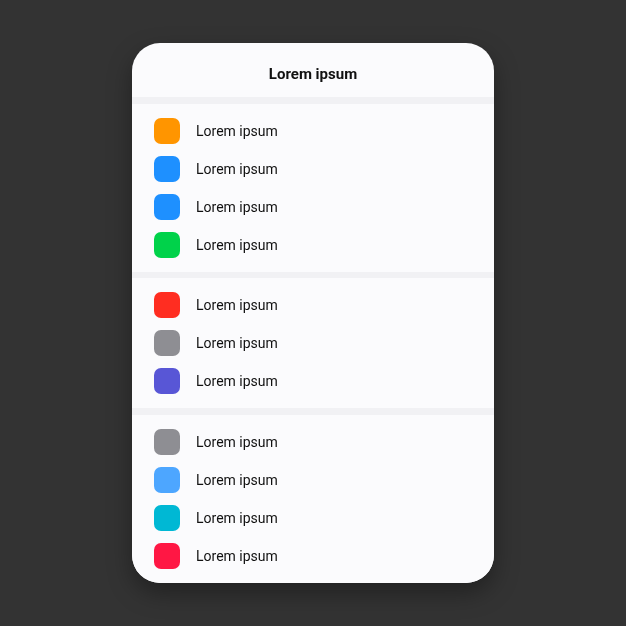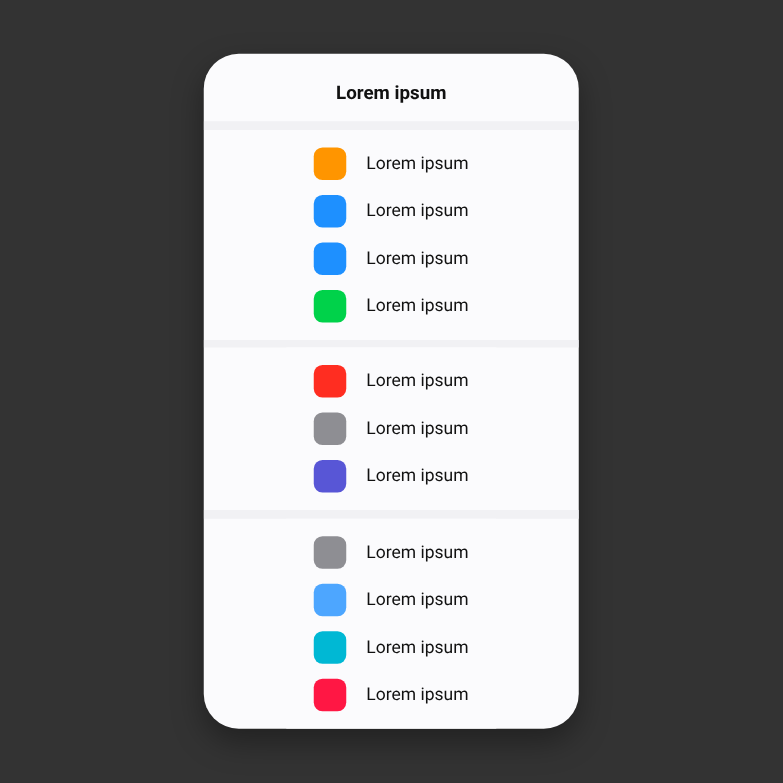--- a/index.html
+++ b/index.html
@@ -10,29 +10,28 @@
     body {
       width: 626px;
       height: 626px;
       background: #333333;
       display: flex;
       align-items: center;
       justify-content: center;
       font-family: -apple-system, BlinkMacSystemFont, "Segoe UI", Roboto, Helvetica, Arial, sans-serif;
     }
     .phone-card {
-      width: 300px;
+      width: 362px;
       height: 540px;
       background: #fbfbfd;
       border-radius: 28px;
       box-shadow: 0 10px 25px rgba(0,0,0,0.35);
       overflow: hidden;
       display: flex;
       flex-direction: column;
-      align-items: center;
     }
     .header {
       text-align: center;
       padding: 22px 0 14px 0;
     }
     .header-title {
       font-size: 15px;
       font-weight: 700;
       color: #111;
     }

